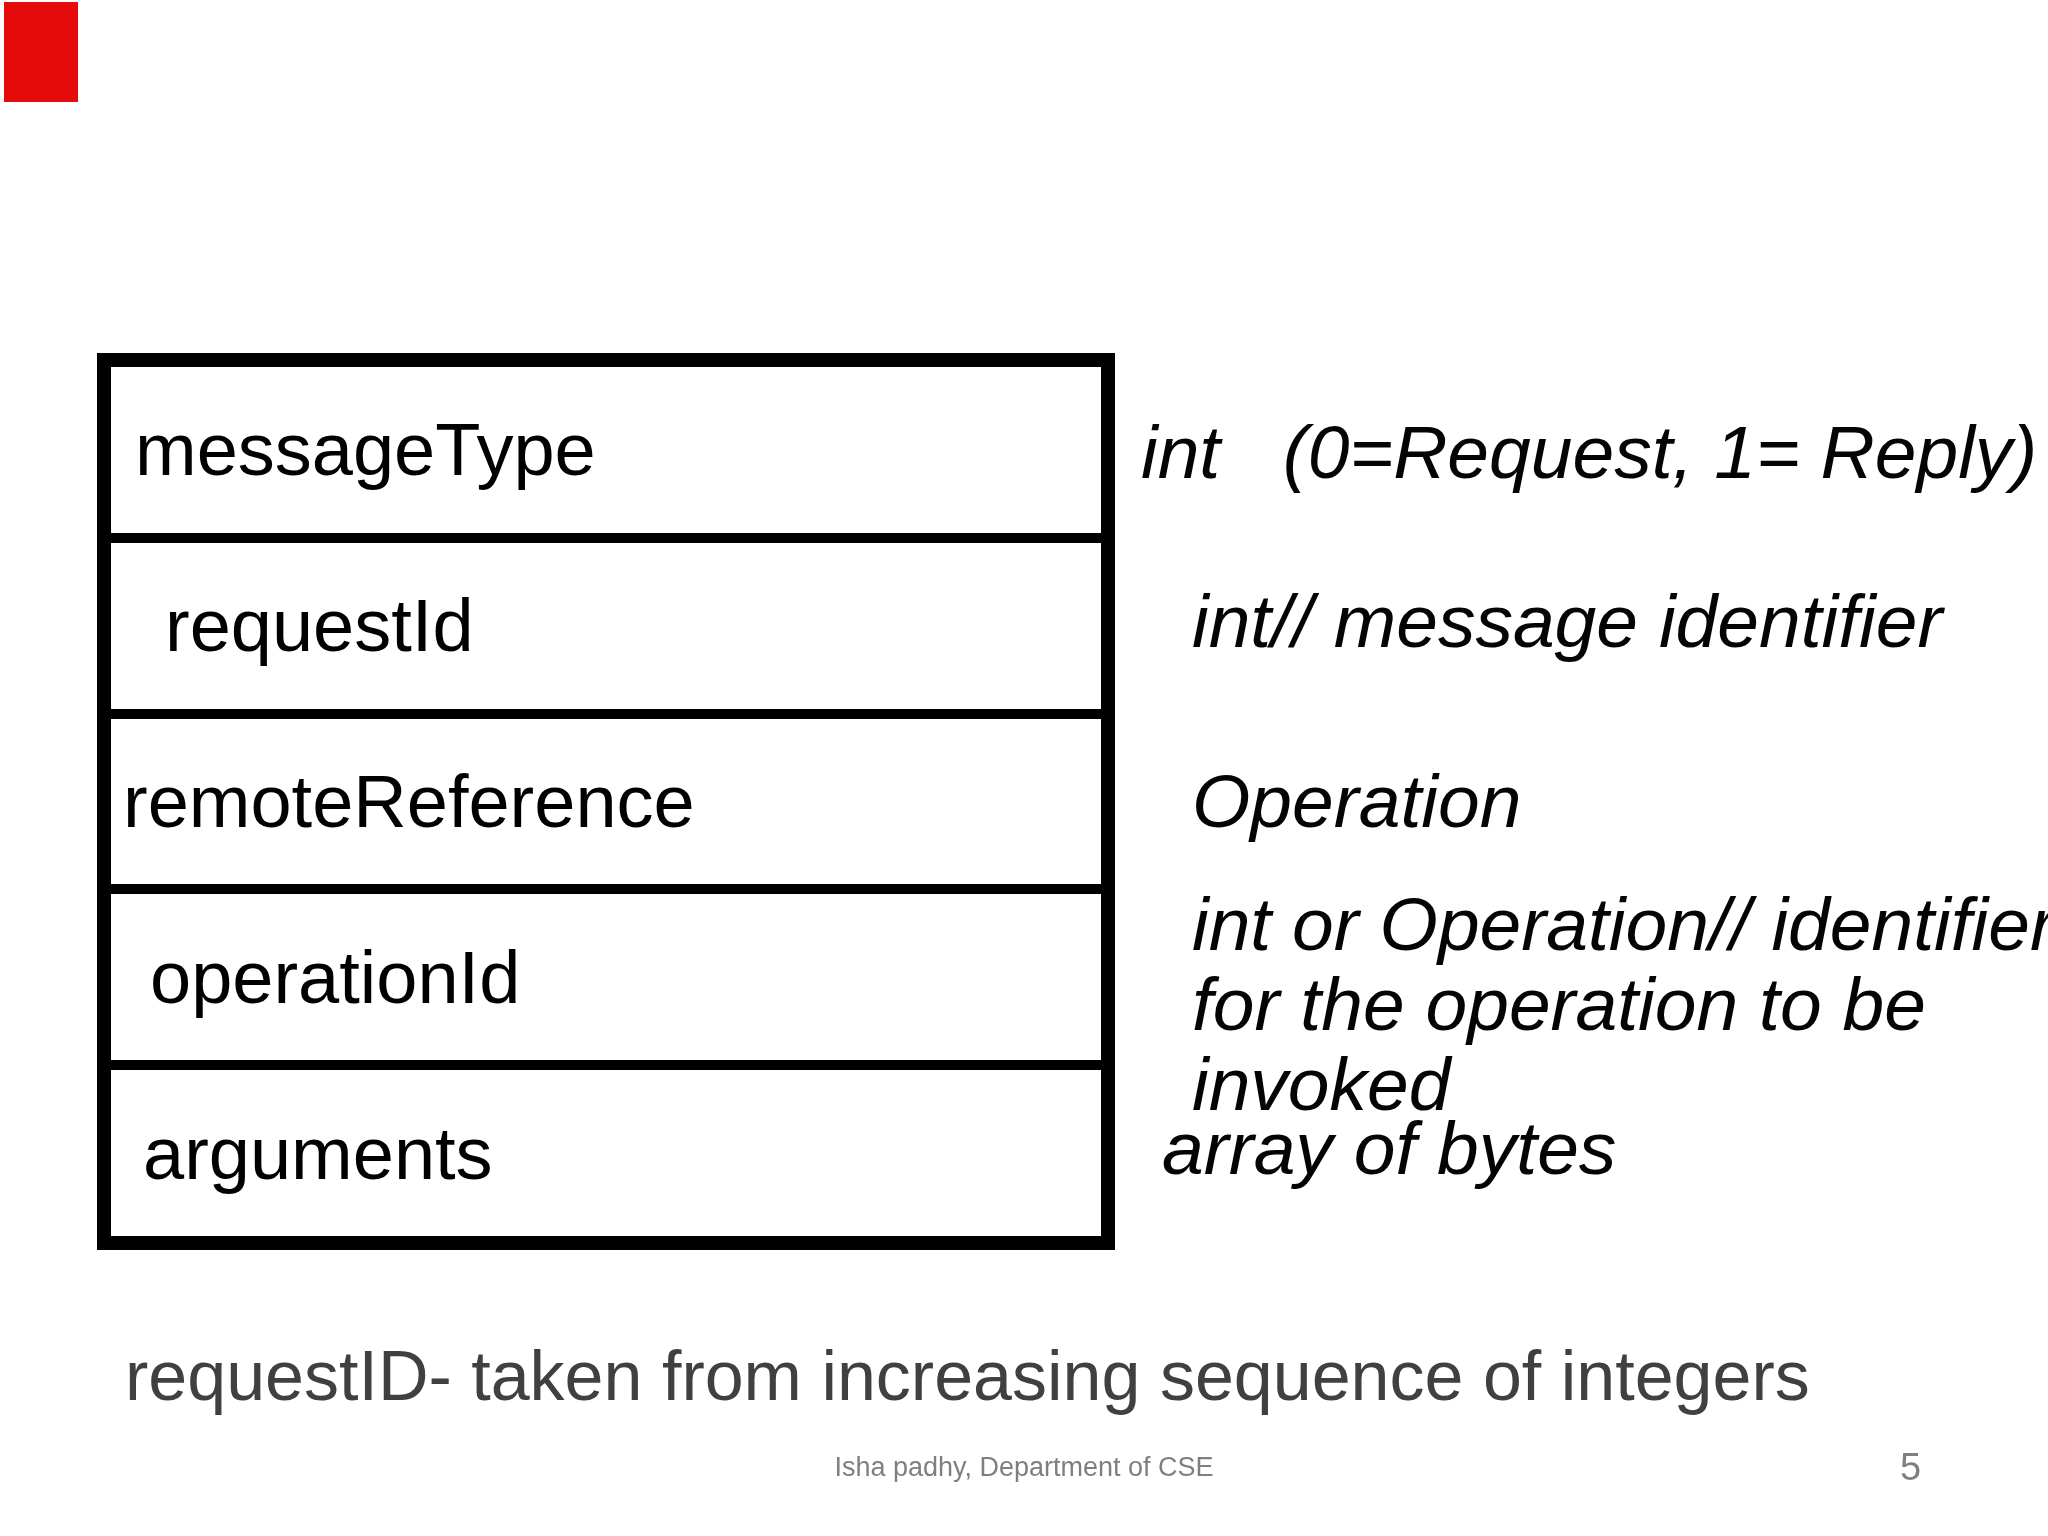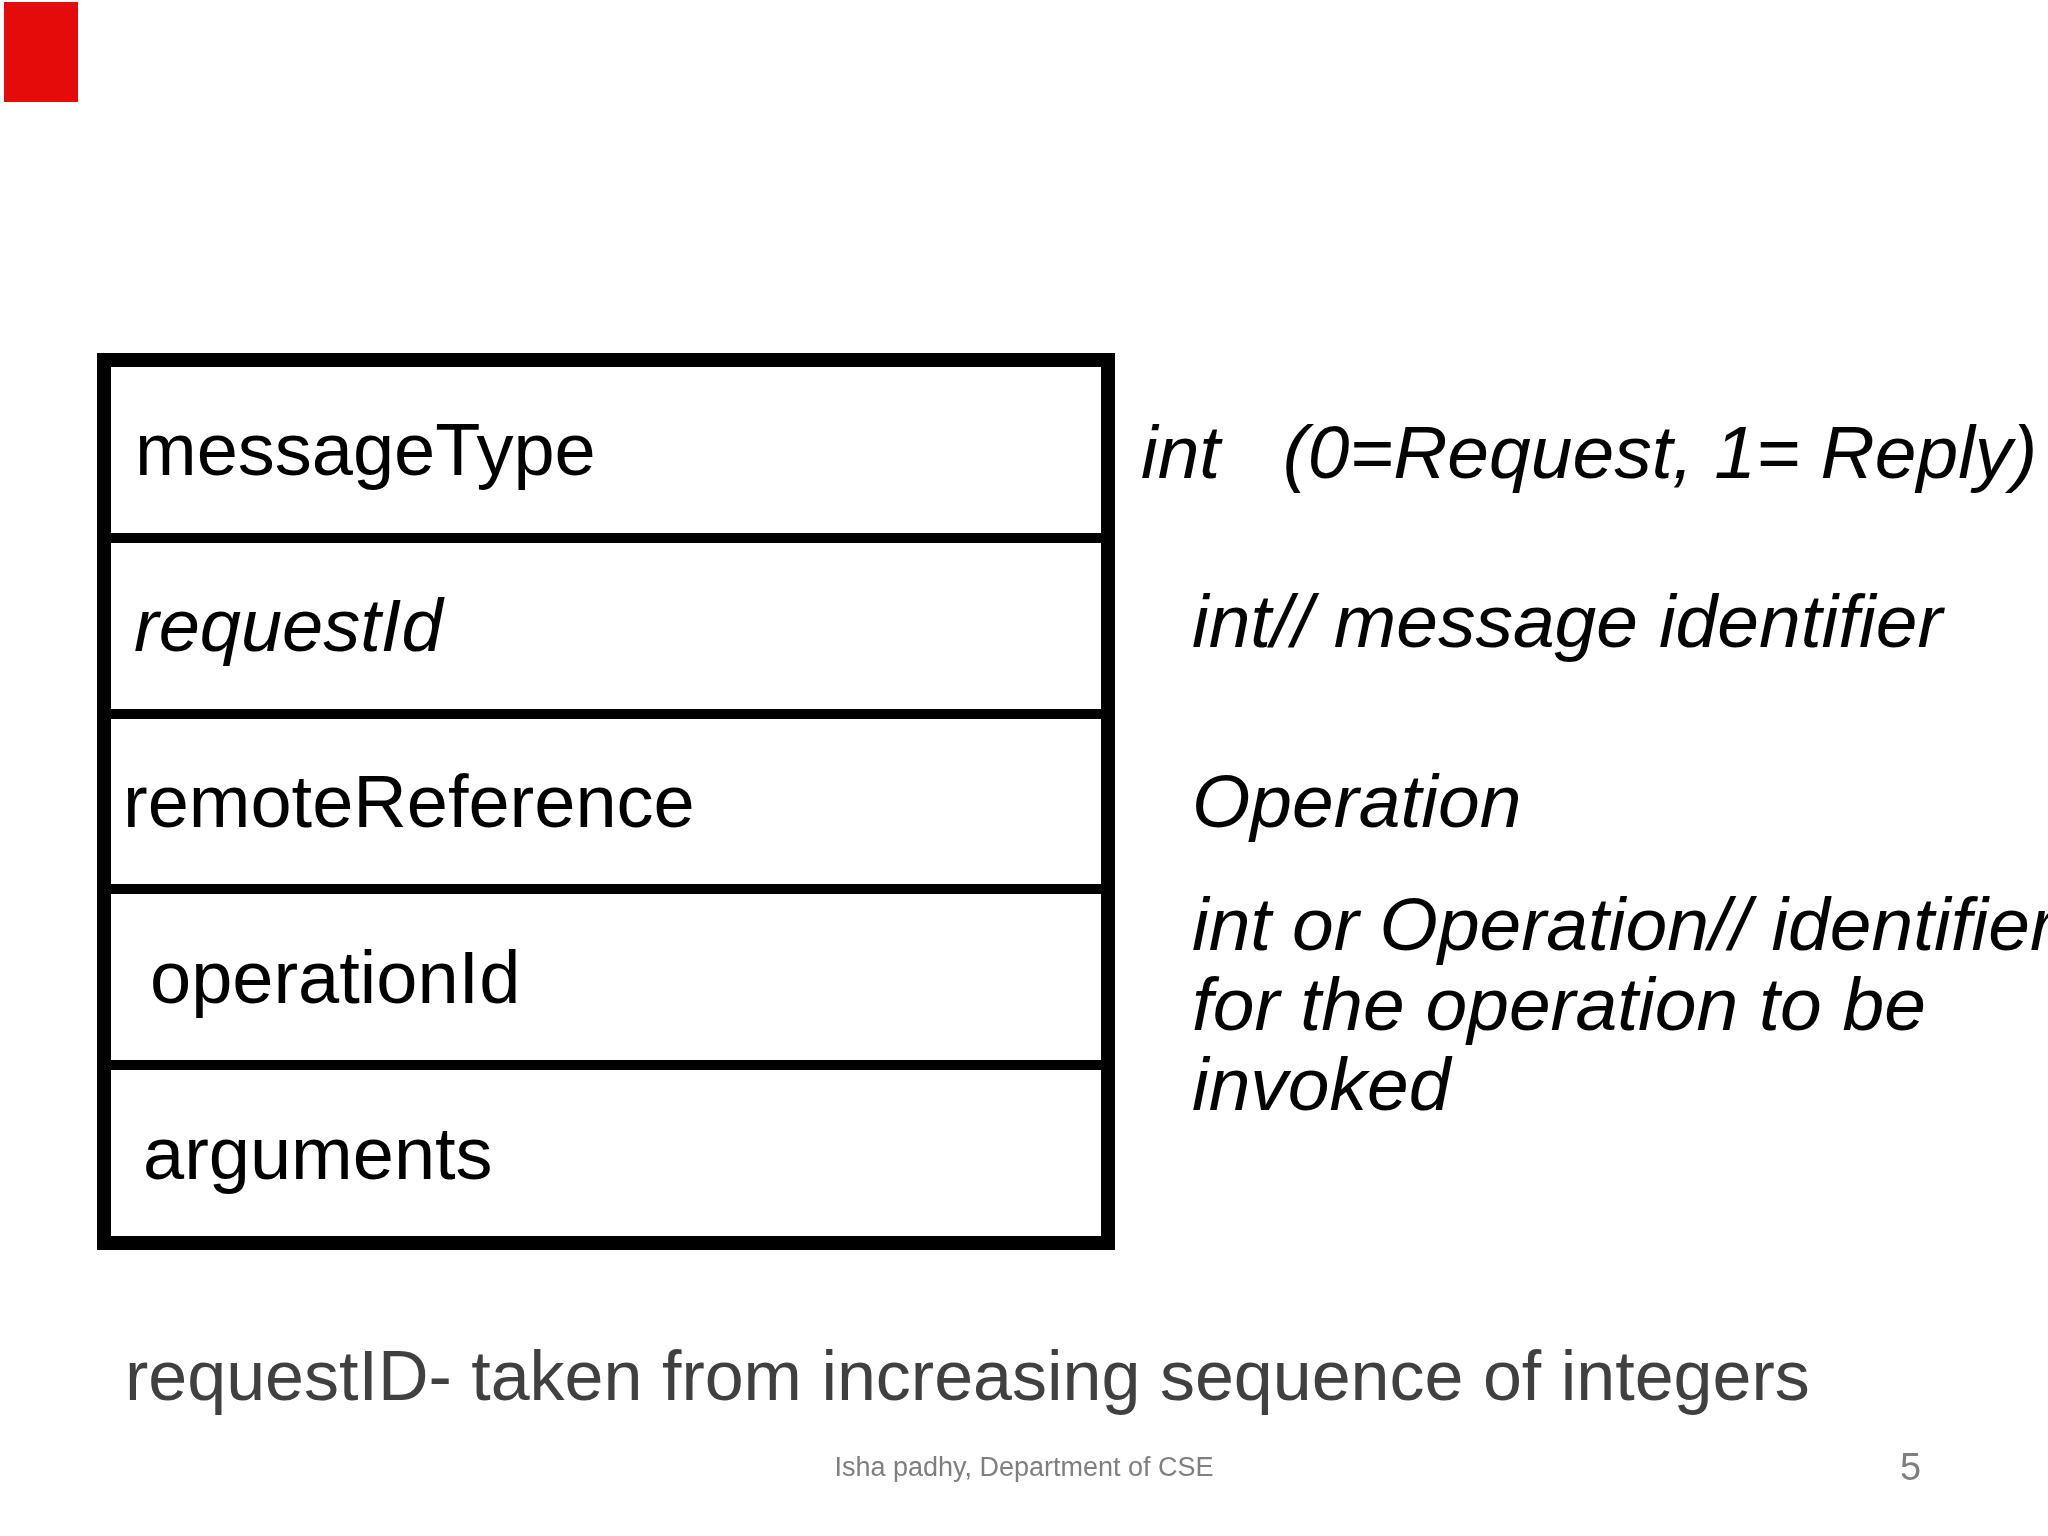--- a/index.html
+++ b/index.html
@@ -30,21 +30,21 @@
     display:flex;flex-direction:column;
   }
   .msg-row{
     flex:1;display:flex;align-items:center;
     font-size:74px;
     box-sizing:border-box;
     background:#fff;
   }
   .msg-row + .msg-row{border-top:10px solid #000;}
   .msg-row:nth-child(1){padding-left:24px;}
-  .msg-row:nth-child(2){padding-left:23px;font-style:italic;}
+  .msg-row:nth-child(2){padding-left:54px;}
   .msg-row:nth-child(3){padding-left:12px;}
   .msg-row:nth-child(4){padding-left:39px;}
   .msg-row:nth-child(5){padding-left:32px;}
   .annot{
     position:absolute;
     font-size:75px;font-style:italic;
     line-height:80px;
     white-space:pre;
     color:#040404;
   }
@@ -95,20 +95,21 @@
       <span>arguments</span>
     </div>
   </div>
 
   <div class="annot annot-1">int   (0=Request, 1= Reply)</div>
   <div class="annot annot-2">int// message identifier</div>
   <div class="annot annot-3">Operation</div>
   <div class="annot annot-4">int or Operation// identifier
 for the operation to be
 invoked</div>
+  <div class="annot annot-5">array of bytes</div>
 
   <div class="notes">
     <div>requestID- taken from increasing sequence of integers</div>
   </div>
 
   <div class="footer">Isha padhy, Department of CSE</div>
   <div class="page-num">5</div>
 
 </div>
 

